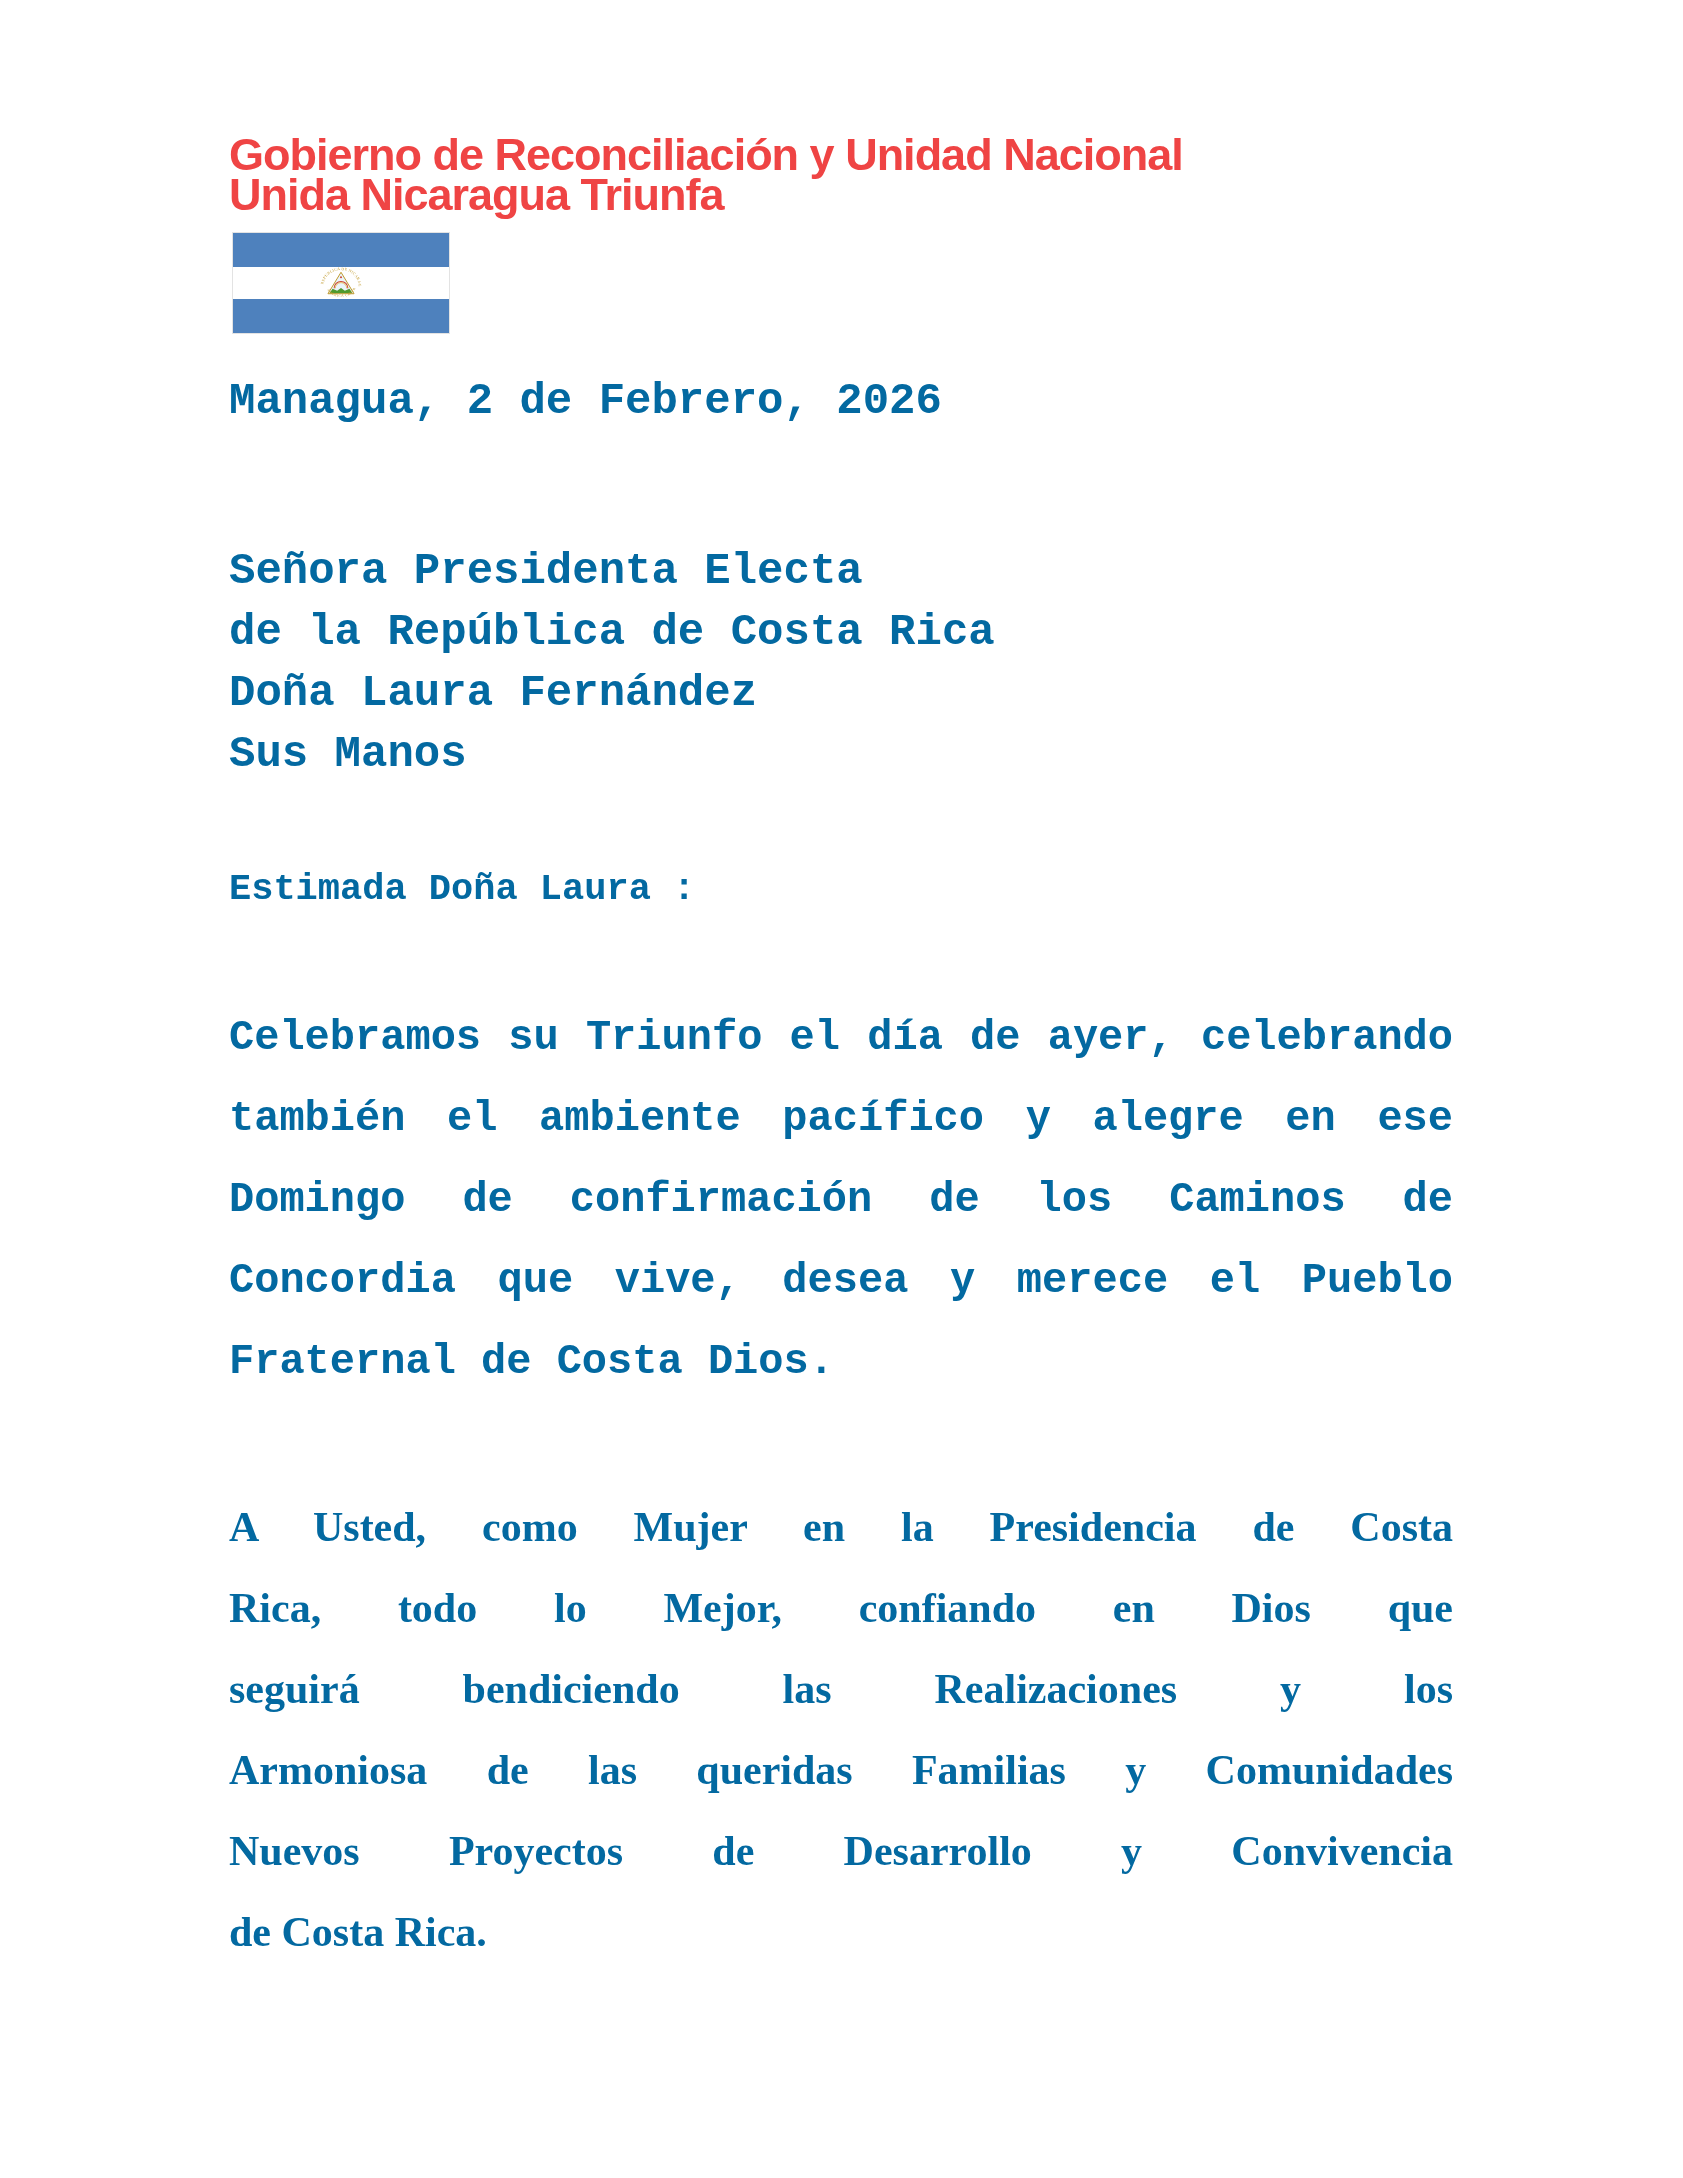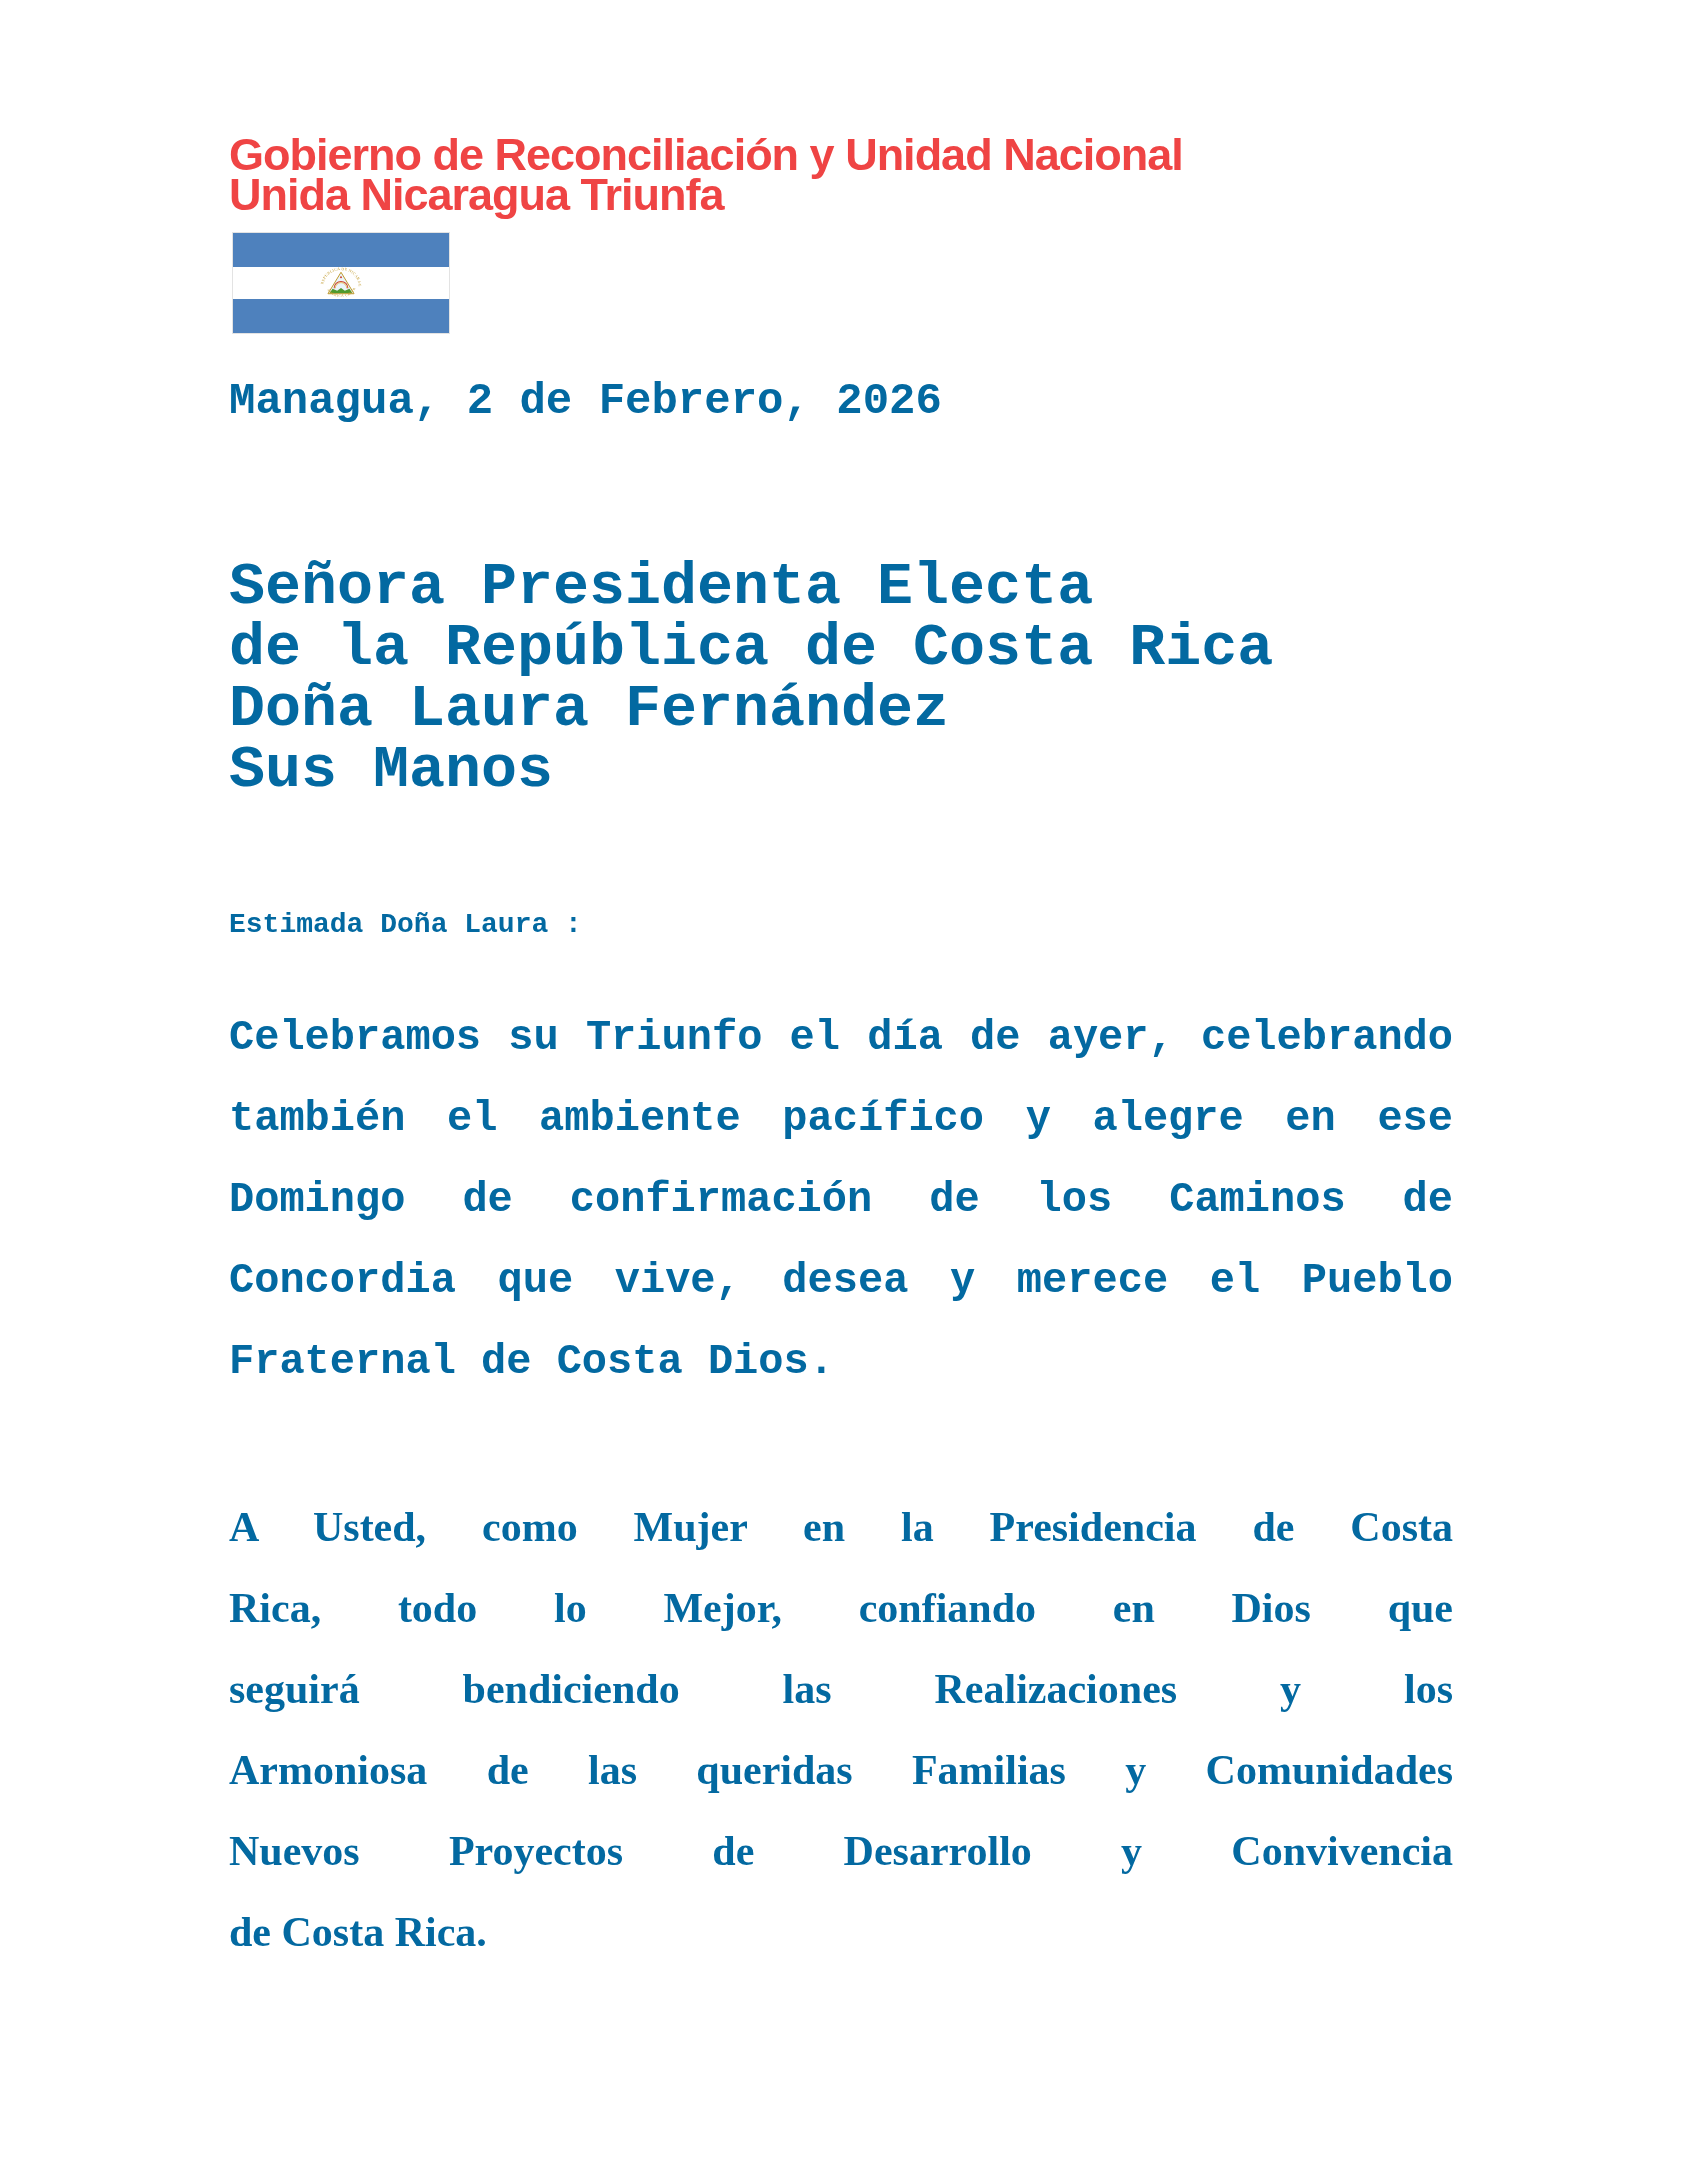--- a/index.html
+++ b/index.html
@@ -60,29 +60,28 @@
   .dateline {
     left: 229px;
     top: 374px;
     font-size: 44px;
     line-height: 55px;
     white-space: nowrap;
   }
   .address {
     left: 229px;
     top: 541px;
-    font-size: 60px;
+    font-size: 44px;
     line-height: 61px;
     white-space: nowrap;
-    margin-top: 16px;
   }
   .salutation {
     left: 229px;
-    top: 894px;
-    font-size: 28px;
+    top: 859px;
+    font-size: 37px;
     line-height: 61px;
     white-space: nowrap;
   }
   .paragraph {
     left: 229px;
     width: 1224px;
     font-size: 42px;
     line-height: 81px;
   }
   .para-1 { top: 998px; }

